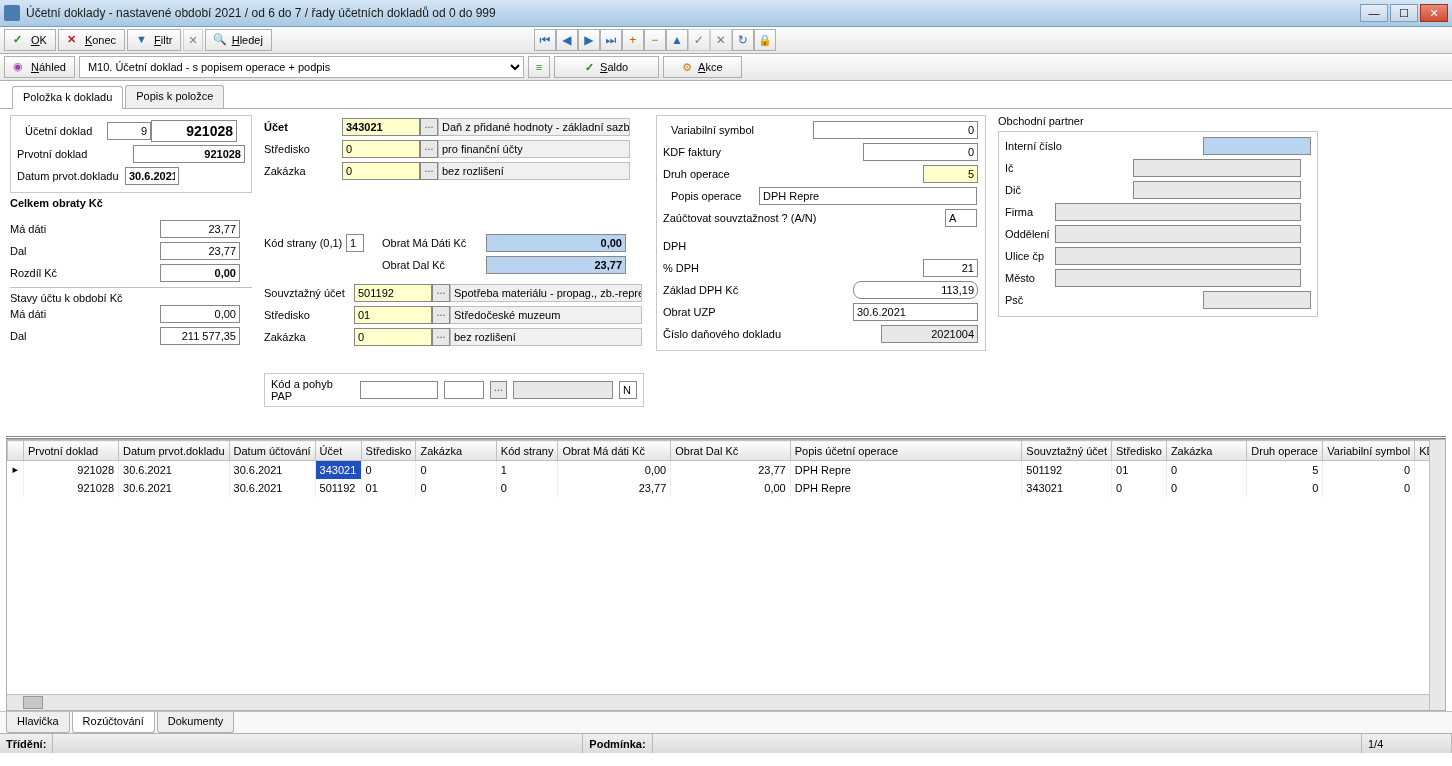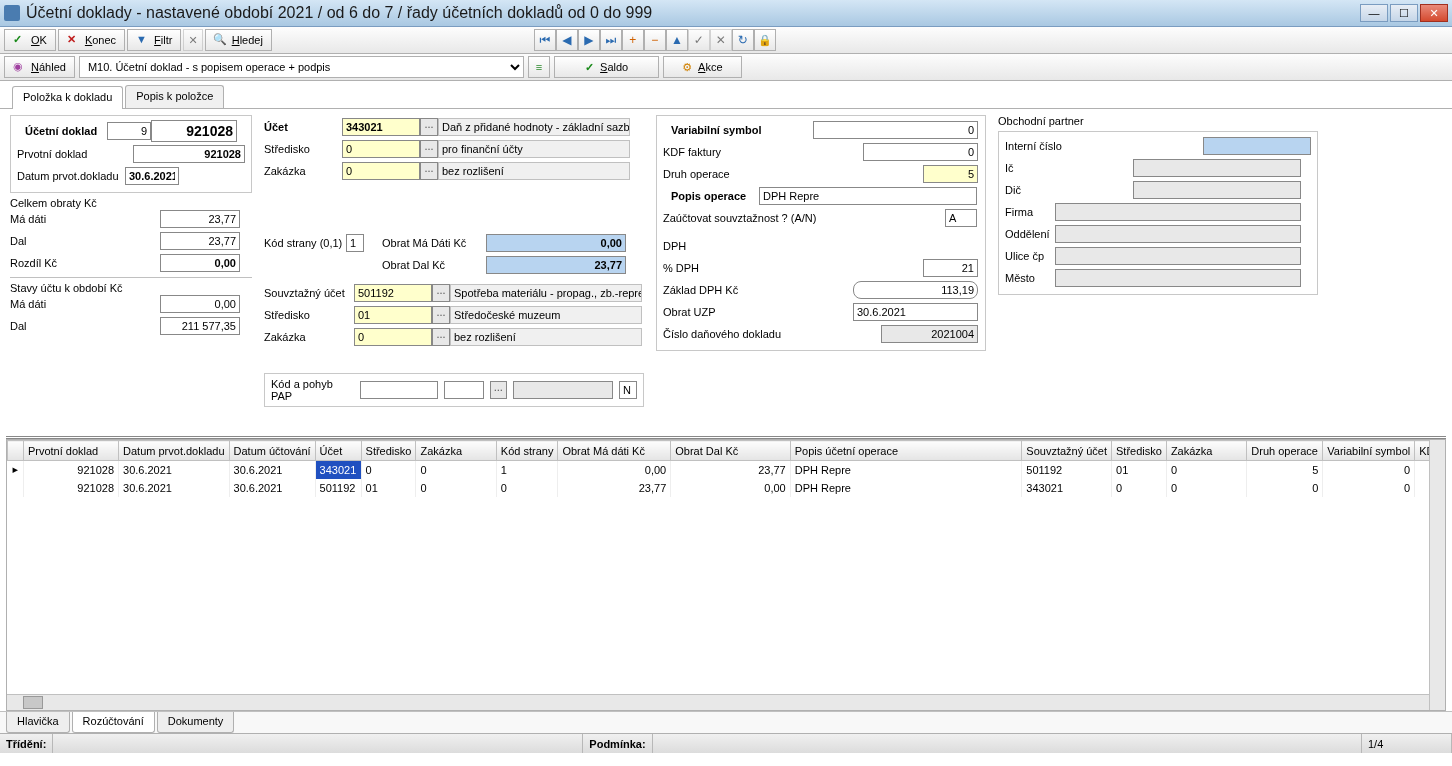--- a/index.html
+++ b/index.html
@@ -1,20 +1,20 @@
 <!DOCTYPE html>
 <html><head>
 <meta charset="utf-8">
 <style>
 * { box-sizing: border-box; margin: 0; padding: 0; font-family: Tahoma, Arial, sans-serif; font-size: 11px; }
 body { background: #fff; overflow: hidden; width: 1452px; height: 766px; }
 
 .titlebar { height: 27px; background: linear-gradient(#d4e6f5, #a9c8e2); display: flex; align-items: center; padding: 0 4px; border-bottom: 1px solid #7a9cc0; }
 .titlebar .icon { width: 16px; height: 16px; background: #4a7cb0; margin-right: 6px; border-radius: 2px; }
-.titlebar .title { flex: 1; color: #1a1a1a; font-size: 16px; }
+.titlebar .title { flex: 1; color: #1a1a1a; font-size: 12px; }
 .titlebar .winbtns { display: flex; gap: 2px; }
 .titlebar .winbtn { width: 28px; height: 18px; background: linear-gradient(#e8eef5,#c5d6e8); border: 1px solid #7a9cc0; display: flex; align-items: center; justify-content: center; font-size: 11px; cursor: pointer; }
 .titlebar .winbtn.close { background: linear-gradient(#e98a7a,#d44a2f); color: #fff; border-color: #a03020; }
 
 .toolbar { height: 27px; background: linear-gradient(#fdfdfd,#e8e8e8); border-bottom: 1px solid #b0b0b0; display: flex; align-items: center; padding: 2px 4px; gap: 2px; }
 .tbtn { height: 22px; padding: 0 8px; background: linear-gradient(#fff,#e8e8e8); border: 1px solid #b0b0b0; display: flex; align-items: center; gap: 4px; cursor: pointer; }
 .tbtn .ico { width: 14px; height: 14px; display: inline-block; }
 .tbtn u { text-decoration: underline; }
 .navgroup { display: flex; margin-left: 260px; }
 .navbtn { width: 22px; height: 22px; background: linear-gradient(#fff,#e8e8e8); border: 1px solid #b0b0b0; display: flex; align-items: center; justify-content: center; cursor: pointer; font-size: 12px; }
@@ -31,29 +31,29 @@
 
 .form-area { padding: 6px 10px; display: flex; gap: 12px; height: 326px; }
 .panel { border: 1px solid #c8c8c8; padding: 4px 6px; }
 .col1 { width: 242px; }
 .col2 { width: 380px; padding-top: 2px; }
 .col3 { width: 330px; }
 .col4 { width: 320px; }
 
 .row { display: flex; align-items: center; margin-bottom: 2px; min-height: 20px; }
 .lbl { width: 100px; font-size: 11px; }
-.lbl-b { font-weight: bold; padding-left: 8px; }
+.lbl-b { font-weight: normal; padding-left: 8px; }
 .inp { height: 18px; border: 1px solid #888; background: #fff; padding: 0 3px; text-align: right; }
 .inp.yellow { background: #ffffcc; }
 .inp.blue { background: #b8d4f0; }
 .inp.gray { background: #e8e8e8; }
 .inp.left { text-align: left; }
 .desc { height: 18px; border: 1px solid #c0c0c0; background: #f0f0f0; padding: 0 3px; display: flex; align-items: center; overflow: hidden; white-space: nowrap; font-size: 11px; }
 .lookup { width: 18px; height: 18px; border: 1px solid #888; background: #e8e8e8; display: flex; align-items: center; justify-content: center; cursor: pointer; font-size: 9px; }
-.subhdr { font-weight: normal; margin: 4px 0 0 0; }
+.subhdr { font-weight: bold; margin: 4px 0 10px 0; }
 
 .sep { height: 4px; background: repeating-linear-gradient(0deg, #888, #888 1px, #fff 1px, #fff 2px); margin: 0 6px; }
 
 .grid-wrap { position: relative; height: 272px; margin: 0 6px; border: 1px solid #b0b0b0; overflow: hidden; }
 .grid { width: 100%; border-collapse: collapse; }
 .grid th { background: linear-gradient(#fdfdfd,#e4e4e4); border: 1px solid #c0c0c0; padding: 2px 4px; font-weight: normal; text-align: left; height: 20px; white-space: nowrap; }
 .grid td { border-right: 1px solid #eee; padding: 1px 4px; height: 18px; white-space: nowrap; }
 .grid td.num { text-align: right; }
 .grid td.sel { background: #2050c0; color: #fff; }
 .row-indicator { width: 14px; text-align: center; }
@@ -328,20 +328,25 @@
           <span class="lbl" style="width:50px">Oddělení</span>
           <input class="inp gray" style="width: 246px;">
         </div>
       <div class="row">
           <span class="lbl" style="width:50px">Ulice čp</span>
           <input class="inp gray" style="width: 246px;">
         </div>
       <div class="row">
           <span class="lbl" style="width:50px">Město</span>
           <input class="inp gray" style="width: 246px;">
+        </div>
+      <div class="row">
+          <span class="lbl" style="width:60px">Psč</span>
+          <span style="flex:1"></span>
+          <input class="inp gray" style="width: 108px;">
         </div>
     </div>
   </div>
 
 </div>
 
 <div class="sep"></div>
 
 <div class="grid-wrap">
   <table class="grid">

